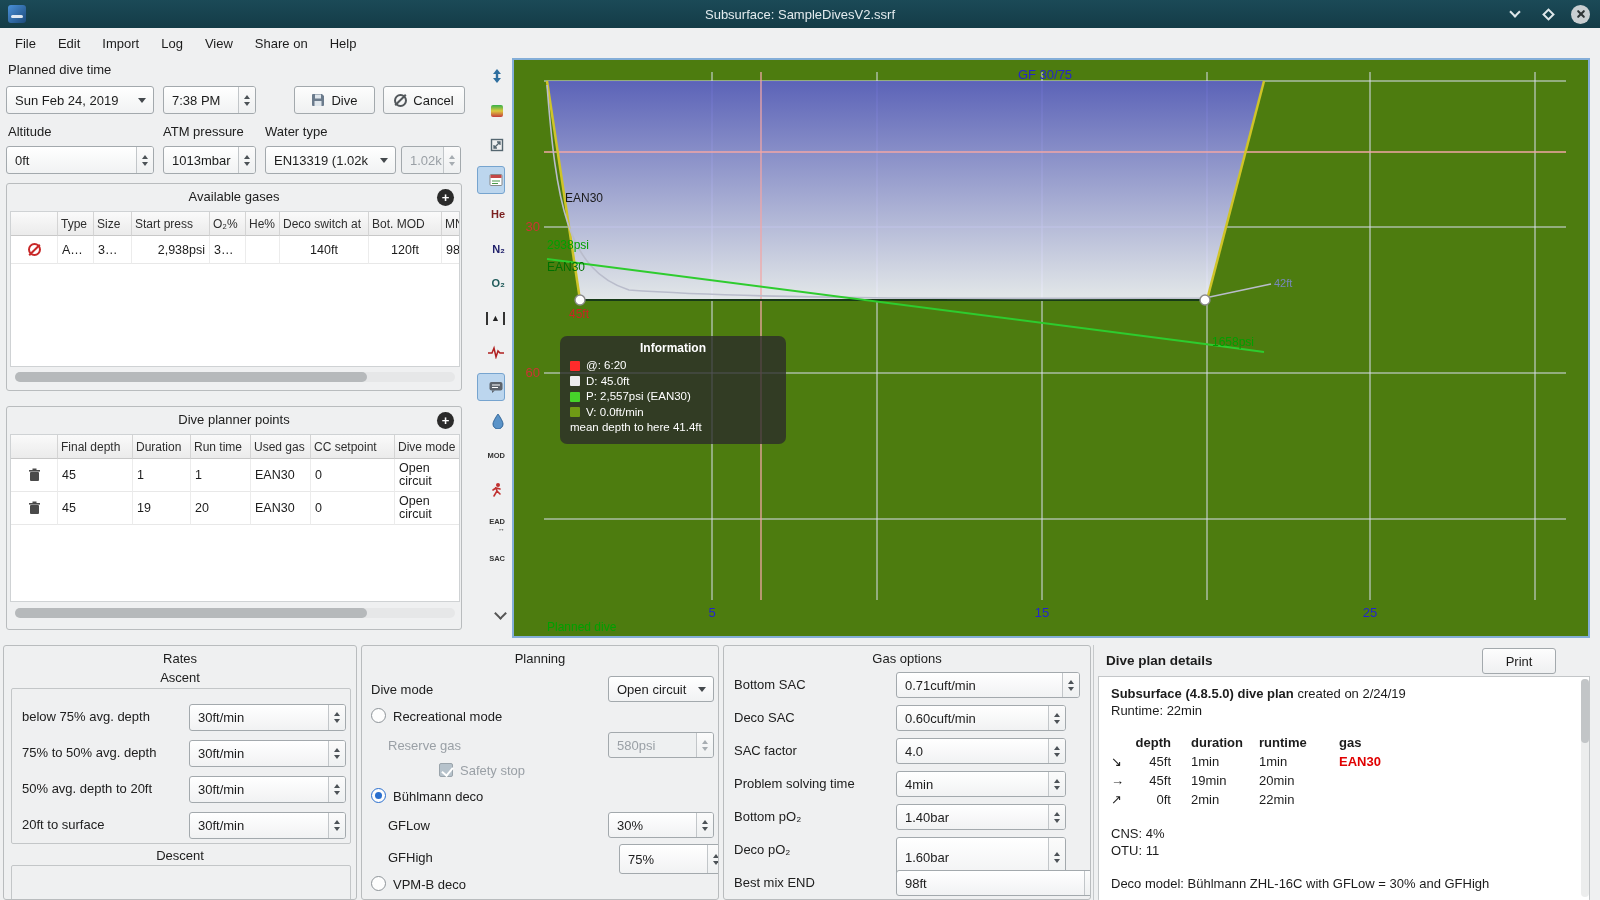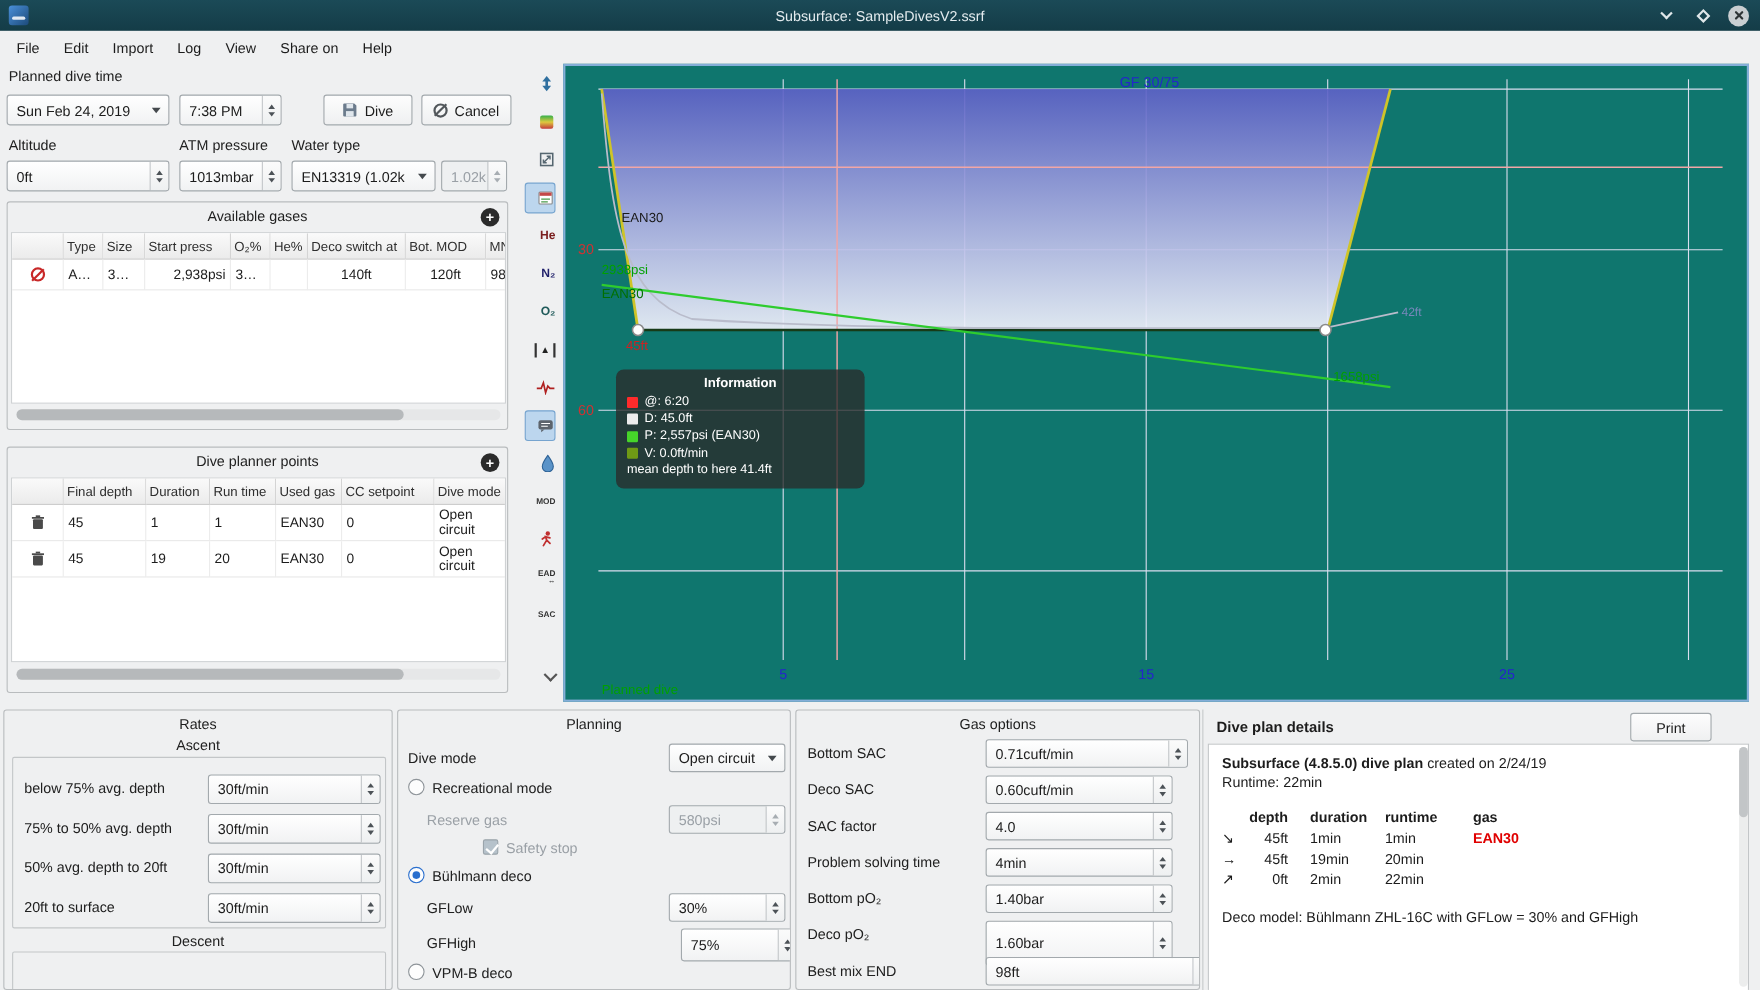--- a/index.html
+++ b/index.html
@@ -53,21 +53,21 @@
 .vscroll .thumb{width:8px;border-radius:4px;background:#c2c5c7}
 
 .tbtn{position:absolute;left:477px;width:28px;height:28px;border-radius:3px;display:flex;align-items:flex-end;justify-content:center;flex-direction:column;line-height:1}
 .tbtn.sel{background:#bcd6ee;border:1px solid #76a4cf}
 .tb-gas{font-size:11px;font-weight:bold}
 .tb-sm{font-size:7.5px;font-weight:bold;color:#333}
 .tb-tiny{font-size:7px;color:#333}
 .pp-bars{border-left:2px solid #333;border-right:2px solid #333;padding:0 3px;font-size:9px;color:#222;line-height:13px}
 .chev-down-gray{width:9px;height:9px;border-right:2px solid #555;border-bottom:2px solid #555;transform:rotate(45deg);margin-top:-5px}
 
-.chart{position:absolute;background:#0f766e;border:2px solid #84aed8}
+.chart{position:absolute;background:#4d7c0f;border:2px solid #84aed8}
 .cht-tooltip{position:absolute;left:46px;top:276px;width:226px;background:rgba(42,42,42,.78);border-radius:7px;color:#fff;padding:5px 10px 8px;z-index:3}
 .tt-title{text-align:center;font-weight:bold;font-size:12px;margin-bottom:3px}
 .tt-row{display:flex;align-items:center;gap:6px;font-size:11.5px;line-height:15.5px;white-space:nowrap}
 .sq{width:10px;height:10px;flex:none;border-radius:1px}
 
 .panel{position:absolute;border:1px solid #b9bcbe;border-radius:3px;overflow:hidden;height:255px}
 .panel-title{position:absolute;left:0;right:0;top:5px;text-align:center}
 .sub-box{position:absolute;border:1px solid #c3c6c8;border-radius:2px}
 .radio{position:absolute;width:15px;height:15px;border:1px solid #8e9499;border-radius:50%;background:#fdfdfd}
 .radio.sel{border-color:#2a6fce}
@@ -584,18 +584,20 @@
       <span class="pg-pad20">19min</span>
       <span>20min</span>
       <span class="pg-pad10"></span>
 
       <span>↗</span>
       <span class="pg-r">0ft</span>
       <span class="pg-pad20">2min</span>
       <span>22min</span>
       <span class="pg-pad10"></span>
     </div>
+    <div style="margin-top:16px">CNS: 4%</div>
+    <div>OTU: 11</div>
     <div style="margin-top:16px;white-space:nowrap">Deco model: Bühlmann ZHL-16C with GFLow = 30% and GFHigh</div>
   </div>
   <div class="vscroll" style="left:485px;top:34px;height:218px">
       <div class="thumb" style="height:64px"></div>
     </div>
 </div>
 
 </body></html>

